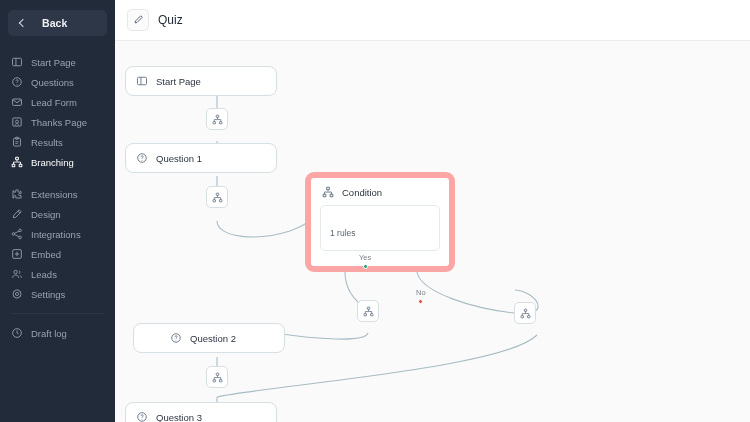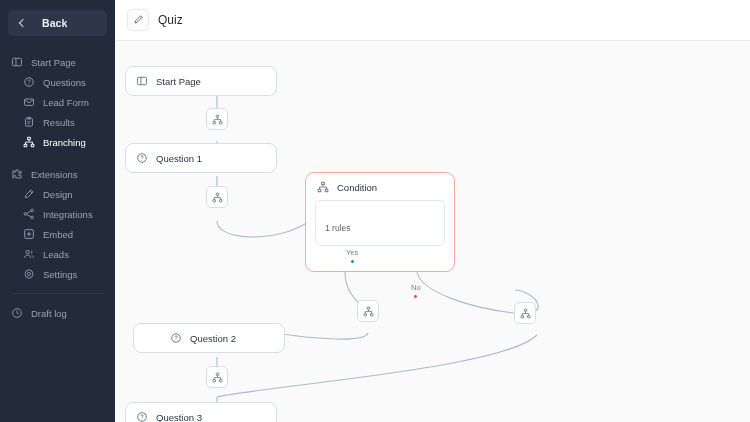--- a/index.html
+++ b/index.html
@@ -48,21 +48,21 @@
   }
   .nav { margin-top: 16px; }
   .nav-item {
     height: 20px;
     display: flex; align-items: center;
     gap: 8px;
     padding: 0 11px;
     cursor: pointer;
     margin-bottom: 0px;
   }
-  .nav-item + .nav-item { margin-top: 0; margin-left: 12px; }
+  .nav-item + .nav-item { margin-top: 0; }
   .nav-icon {
     width: 12px; height: 12px;
     flex: 0 0 12px;
     display: flex; align-items: center; justify-content: center;
     color: #8d97a8;
   }
   .nav-icon svg { display: block; }
   .nav-label {
     color: #9aa3b2; font-size: 9.5px; white-space: nowrap;
   }
@@ -135,21 +135,21 @@
     display: flex; align-items: center; justify-content: center;
     cursor: pointer;
     z-index: 3;
     color: #6c7a8a;
   }
 
   
   .cond-card {
     position: absolute;
     background: #ffffff;
-    border: 1px solid #fca5a5;
+    border: 6px solid #fca5a5;
     border-radius: 9px;
     z-index: 4;
     cursor: pointer;
   }
   .cond-head {
     display: flex; align-items: center; gap: 8px;
     padding: 8px 11px 5px 11px;
   }
   .cond-title { font-size: 9.5px; color: #2c3440; font-weight: normal; }
   .cond-body {
@@ -216,20 +216,30 @@
       <div class="nav-item">
         <span class="nav-icon">
           <svg width="12" height="12" viewBox="0 0 16 16" fill="none" stroke="currentColor" stroke-width="1.3">
             <rect x="2" y="4" width="12" height="8.5" rx="1.3"></rect>
               <path d="M2.6 5l5.4 4 5.4-4"></path>
           </svg>
         </span>
         <span class="nav-label">Lead Form</span>
       </div>
 
+      <div class="nav-item">
+        <span class="nav-icon">
+          <svg width="12" height="12" viewBox="0 0 16 16" fill="none" stroke="currentColor" stroke-width="1.3">
+            <rect x="2.4" y="2.6" width="11.2" height="10.8" rx="1.5"></rect>
+              <circle cx="8" cy="7.5" r="2" stroke-width="1.2"></circle>
+              <path d="M5 12.2c.8-1.3 1.8-2 3-2s2.2.7 3 2" stroke-width="1.1"></path>
+          </svg>
+        </span>
+        <span class="nav-label">Thanks Page</span>
+      </div>
 
       <div class="nav-item">
         <span class="nav-icon">
           <svg width="12" height="12" viewBox="0 0 16 16" fill="none" stroke="currentColor" stroke-width="1.3">
             <rect x="3.4" y="3" width="9.2" height="10.4" rx="1.4"></rect>
               <rect x="6" y="1.6" width="4" height="2.6" rx=".8"></rect>
               <line x1="5.8" y1="7.6" x2="10.2" y2="7.6" stroke-width="1.1"></line>
               <line x1="5.8" y1="10" x2="9" y2="10" stroke-width="1.1"></line>
           </svg>
         </span>
@@ -419,21 +429,21 @@
                 <rect x="10.9" y="11.1" width="3.6" height="3.2" rx=".7"></rect>
                 <path d="M8 4.9v2.4M3.3 11.1V8.1h9.4v3" stroke-width="1.2"></path>
             </svg>
           </span>
           <span class="cond-title">Condition</span>
         </div>
         <div class="cond-body">
           <span class="cond-rules">1 rules</span>
         </div>
         <div class="cond-ports">
-          <div class="port port-yes" style="left:40px; top:0;">
+          <div class="port port-yes" style="left:48px; top:0;">
             <span class="port-label">Yes</span>
             <span class="port-dot"></span>
           </div>
           <div class="port port-no" style="left:105px; top:0;margin-top:35px;">
             <span class="port-label">No</span>
             <span class="port-dot"></span>
           </div>
         </div>
       </div>
 

